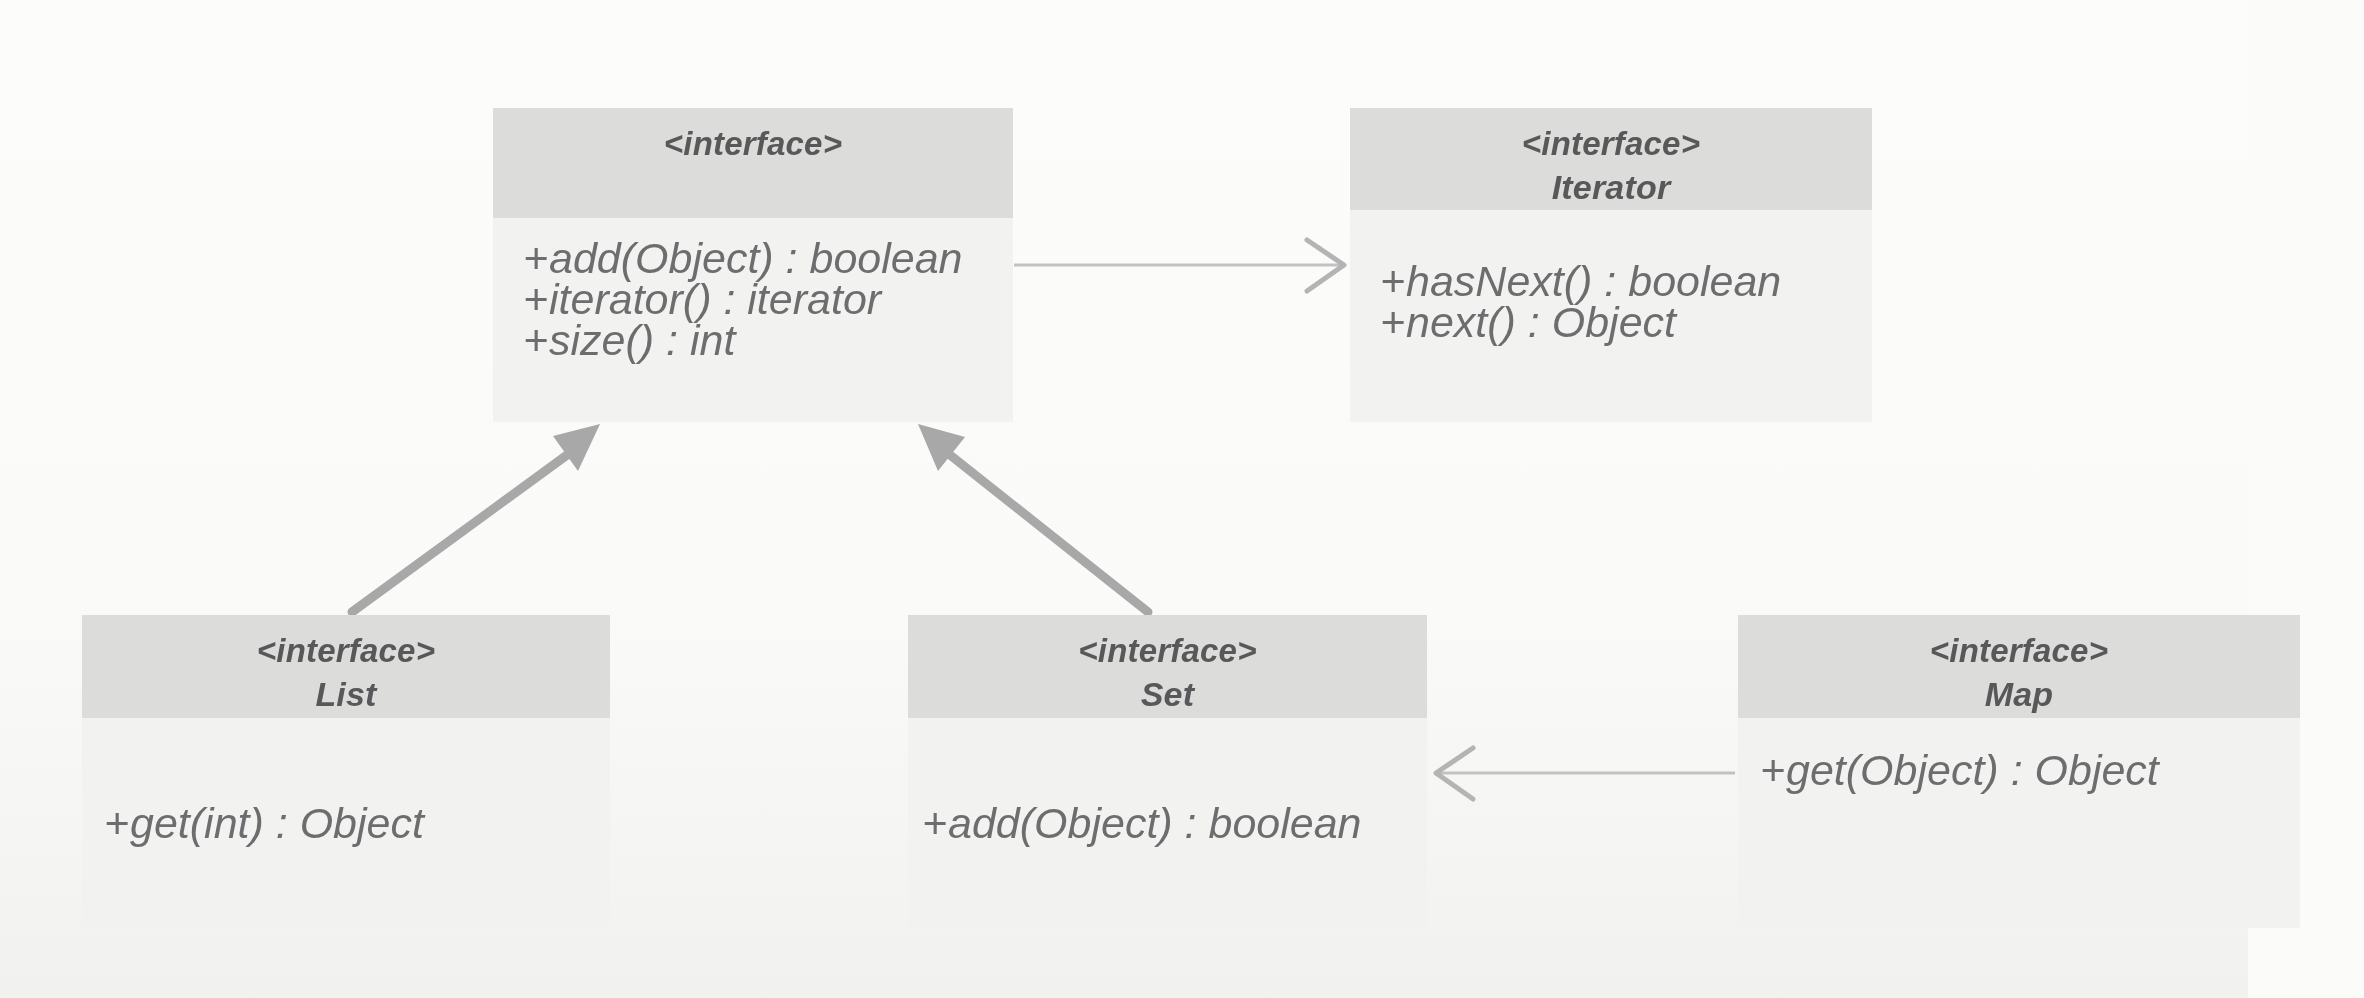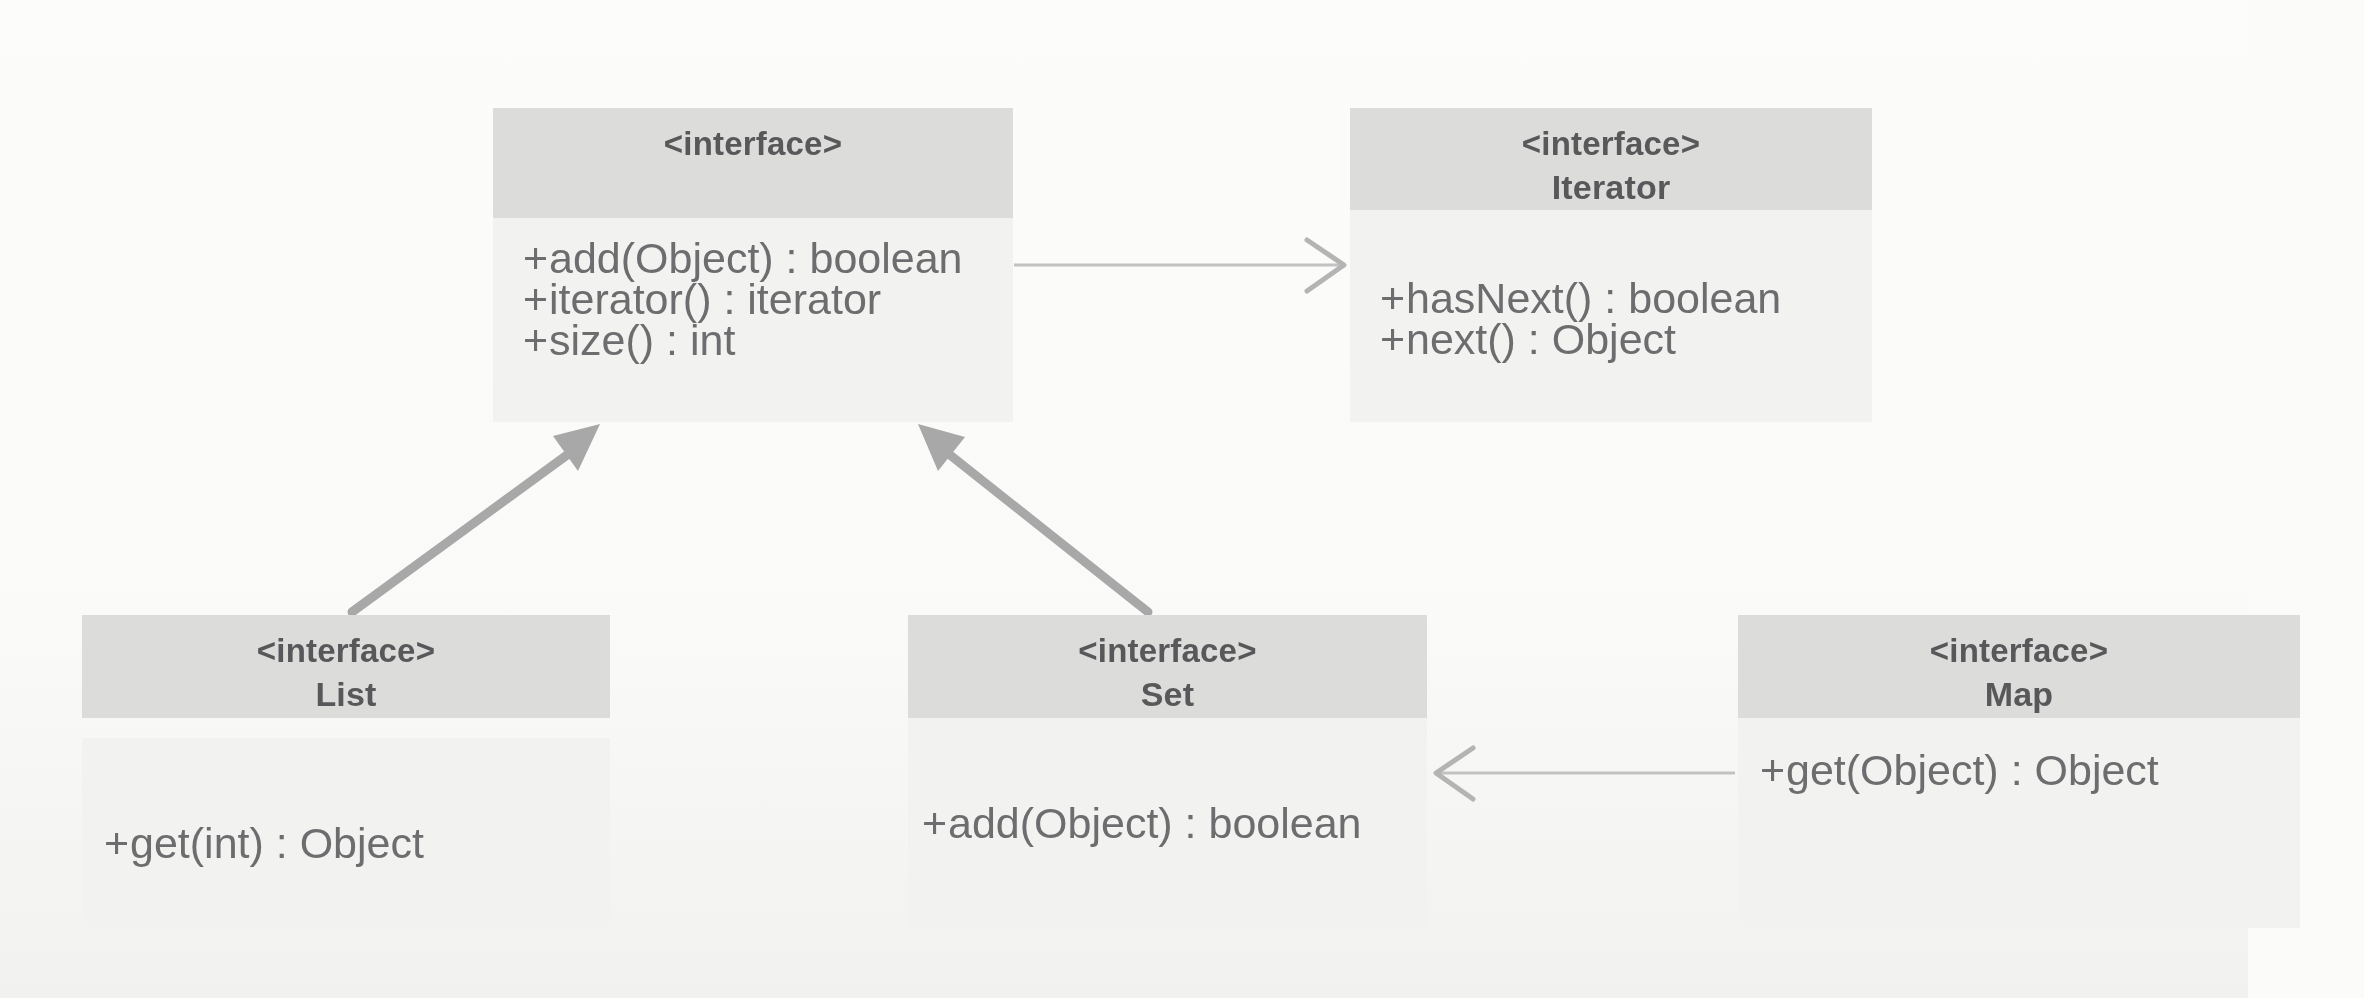--- a/index.html
+++ b/index.html
@@ -11,20 +11,21 @@
     height: 998px;
     background: #fbfbf9;
     font-family: "Liberation Sans", sans-serif;
     overflow: hidden;
   }
   #diagram-root {
     position: relative;
     width: 2248px;
     height: 998px;
     background: linear-gradient(180deg, #fcfcfa 0%, #fafaf8 62%, #f4f4f2 88%, #f1f1ef 100%);
+    font-style: italic;
   }
   .uml-class {
     position: absolute;
     box-sizing: border-box;
     overflow: hidden;
   }
   .uml-header {
     background: #dcdcda;
     text-align: center;
     color: #58585a;
@@ -118,36 +119,36 @@
         <span class="vis">+</span><span>size()  : int</span>
       </div>
     </div>
   </div>
 
   <div class="uml-class" style="left:1350px; top:108px; width:522px; height:314px;">
     <div class="uml-header" style="height:102px;">
       <div class="uml-stereotype">&lt;interface&gt;</div>
       <div class="uml-name">Iterator</div>
     </div>
-    <div class="uml-body pad-top" style="padding-top:68px;">
+    <div class="uml-body pad-top" style="padding-top:51px;">
       <div class="uml-member">
         <span class="vis">+</span><span>hasNext() : boolean</span>
       </div>
       <div class="uml-member" style="">
         <span class="vis">+</span><span>next() : Object</span>
       </div>
     </div>
   </div>
 
   <div class="uml-class" style="left:82px; top:615px; width:528px; height:313px;">
     <div class="uml-header" style="height:103px;">
       <div class="uml-stereotype">&lt;interface&gt;</div>
       <div class="uml-name">List</div>
     </div>
-    <div class="uml-body center" style="height:210px;margin-top:20px;">
+    <div class="uml-body center" style="height:210px;">
       <div class="uml-member" style="padding-left:22px;">
         <span class="vis">+</span><span>get(int) : Object</span>
       </div>
     </div>
   </div>
 
   <div class="uml-class" style="left:908px; top:615px; width:519px; height:313px;">
     <div class="uml-header" style="height:103px;">
       <div class="uml-stereotype">&lt;interface&gt;</div>
       <div class="uml-name">Set</div>

